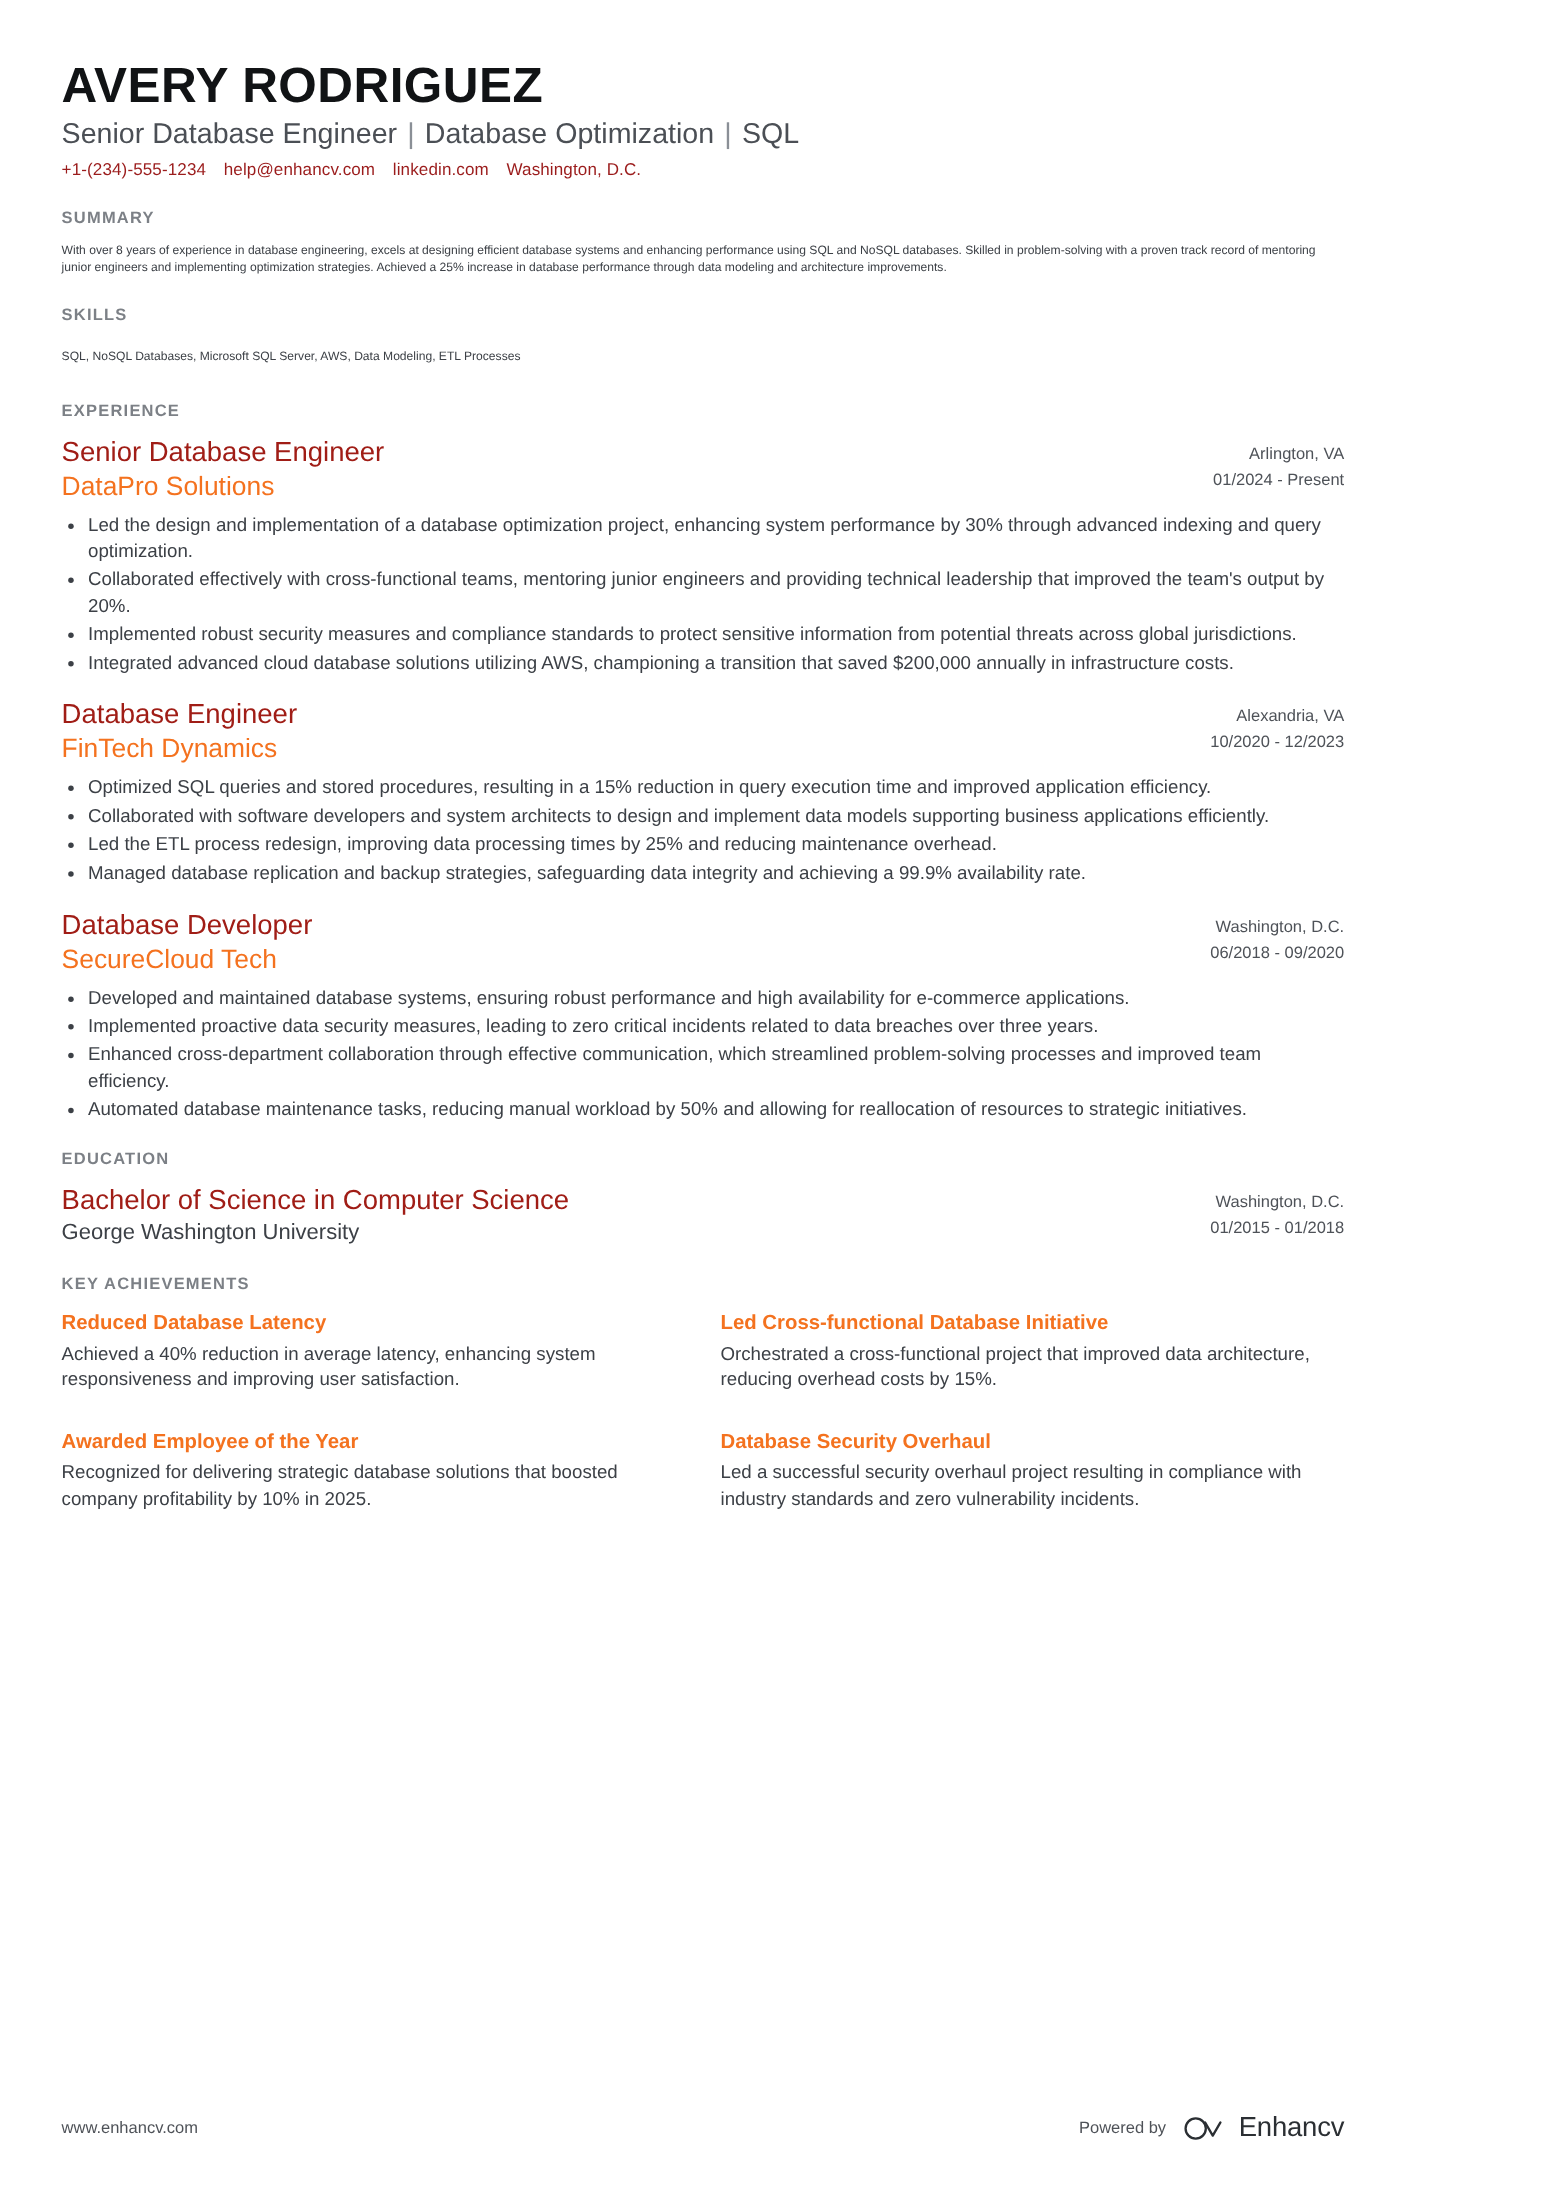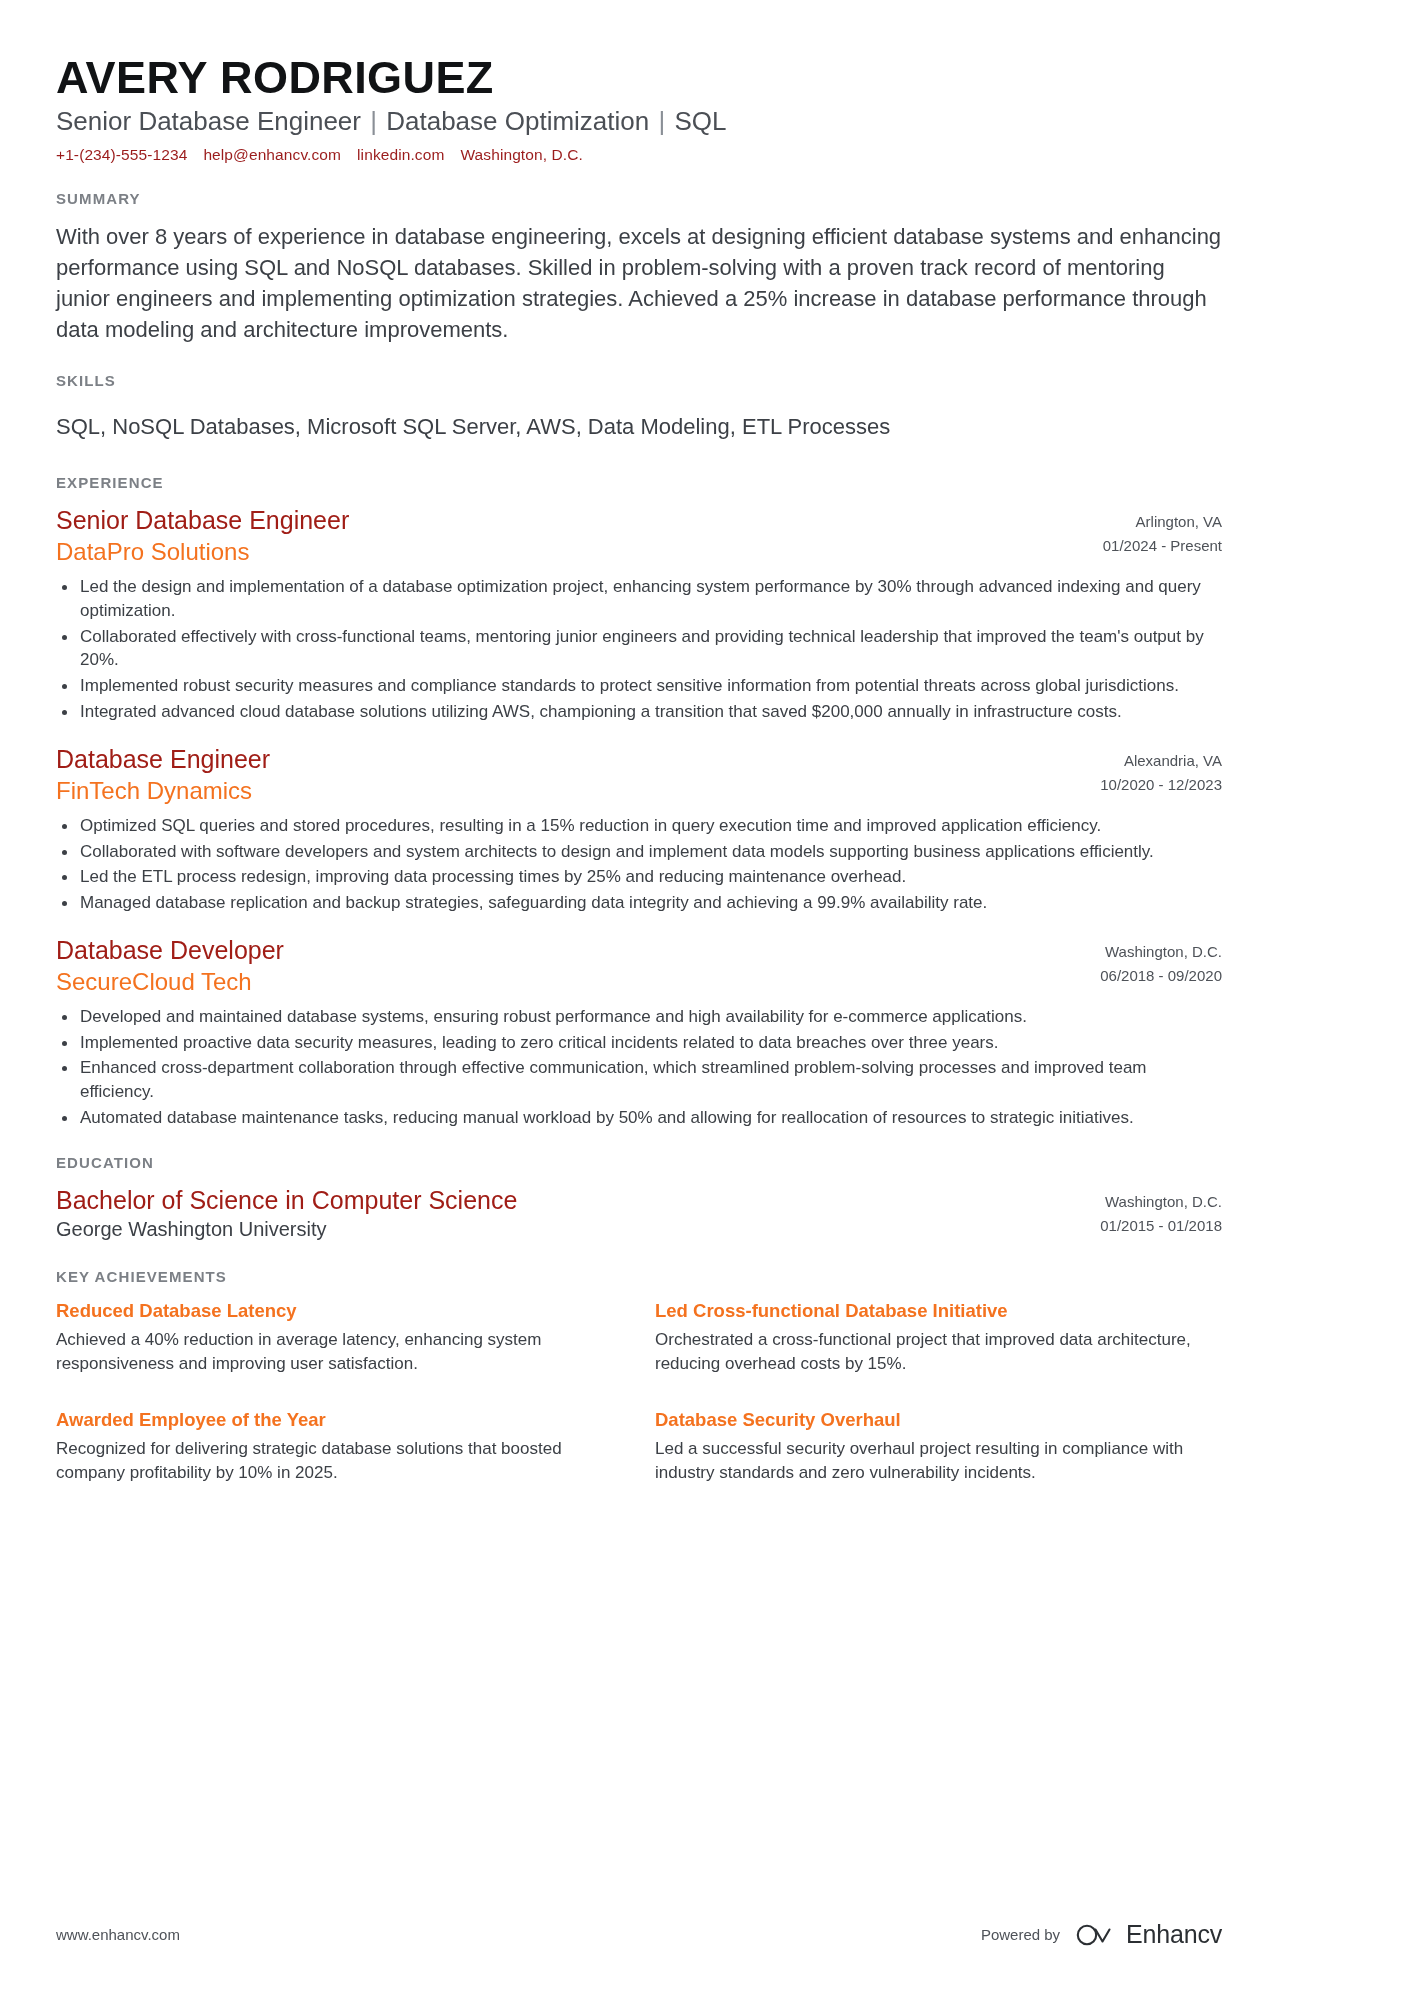--- a/index.html
+++ b/index.html
@@ -67,21 +67,21 @@
   }
   .section-title {
     font-size: 15px;
     font-weight: 700;
     letter-spacing: 1.1px;
     color: #7c8086;
     text-transform: uppercase;
     margin-bottom: 14px;
   }
   .body-text {
-    font-size: 22px;
+    font-size: 11px;
     line-height: 1.42;
     color: #3c4046;
   }
 
   
   .entry {
     margin-bottom: 20px;
   }
   .entry-head {
     display: flex;

